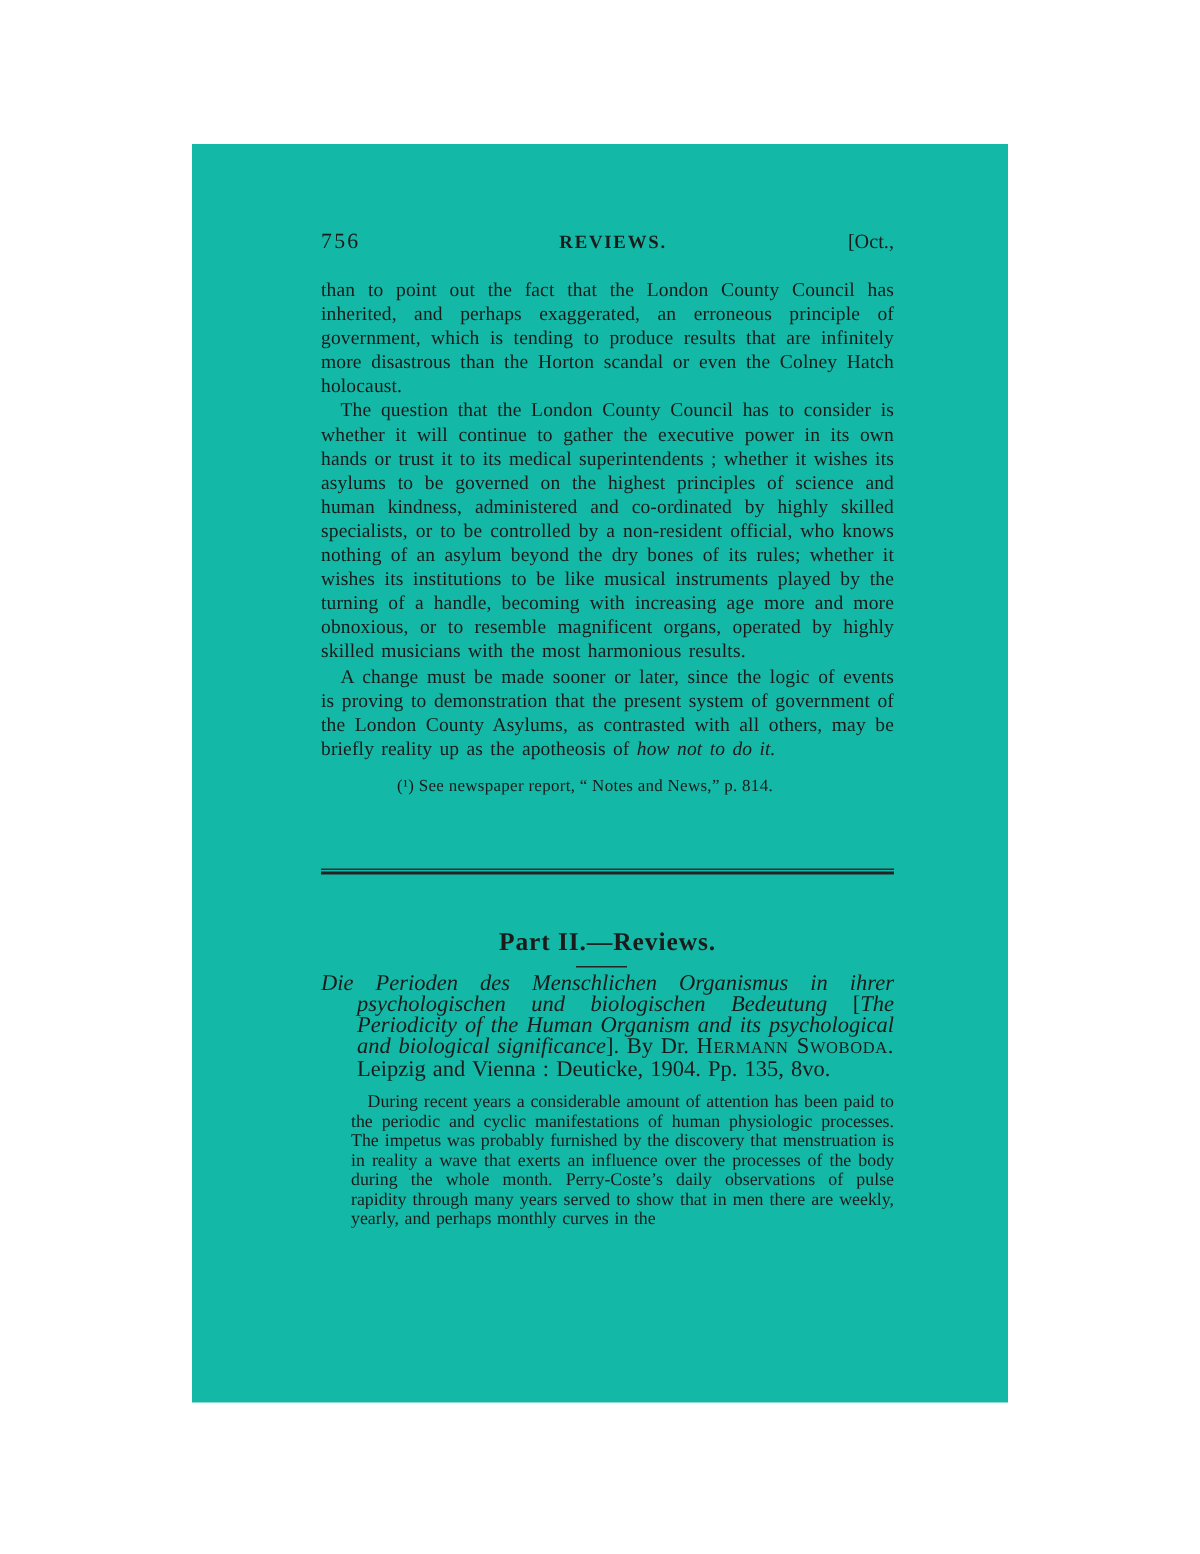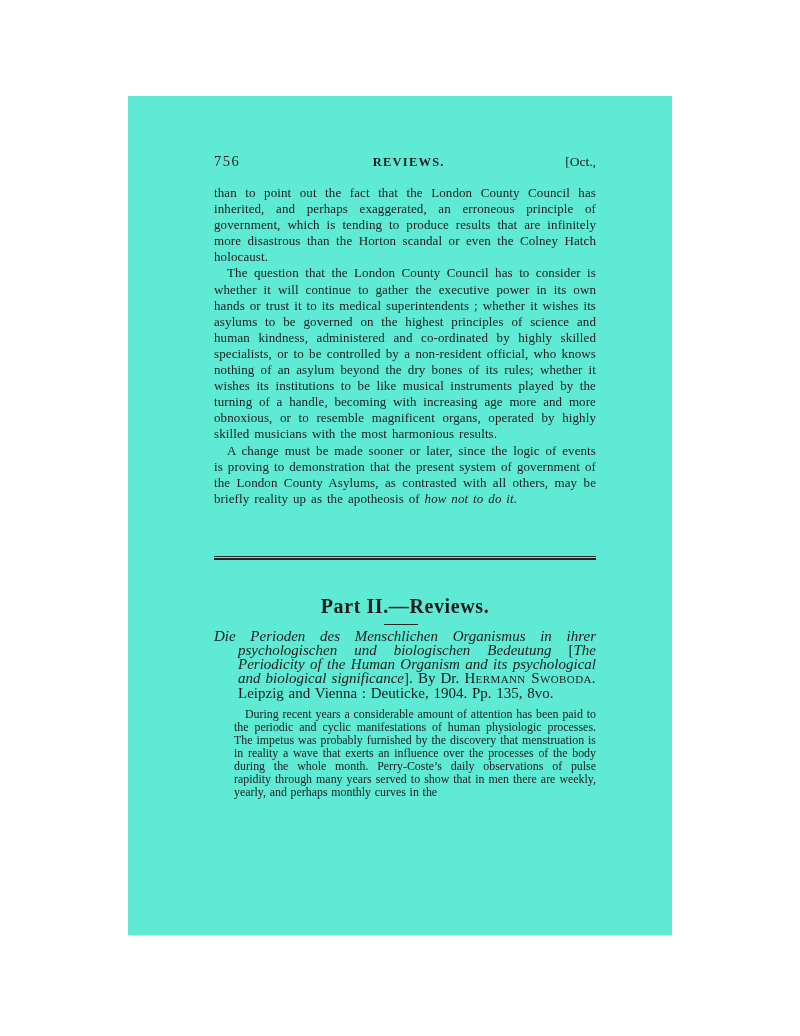--- a/index.html
+++ b/index.html
@@ -15,21 +15,21 @@
     height: 1036px;
     background: #ffffff;
     overflow: hidden;
   }
   .page {
     position: absolute;
     left: 128px;
     top: 96px;
     width: 544px;
     height: 839px;
-    background: #5eead4;
+    background: #14b8a6;
     padding: 57px 76px 0 86px;
   }
   
   .runhead {
     display: flex;
     justify-content: space-between;
     align-items: baseline;
     margin-bottom: 15px;
   }
   .runhead .pageno {
@@ -66,21 +66,21 @@
   
   .double-rule {
     margin-top: 49px;
     height: 4px;
     border-top: 1.5px solid #2e2e2e;
     border-bottom: 2px solid #242424;
   }
   .part-title {
     margin-top: 35px;
     text-align: center;
-    font-size: 20px;
+    font-size: 17px;
     font-weight: bold;
     letter-spacing: 0.6px;
   }
   .title-rule {
     width: 34px;
     height: 0;
     border-bottom: 1.7px solid #262626;
     margin: 6px auto 0 auto;
     transform: translateX(-4px);
   }
@@ -117,20 +117,21 @@
     <div class="runhead">
       <span class="pageno">756</span>
       <span class="title">REVIEWS.</span>
       <span class="issue">[Oct.,</span>
     </div>
 
     <p class="body-par">than to point out the fact that the London County Council has inherited, and perhaps exaggerated, an erroneous principle of government, which is tending to produce results that are infinitely more disastrous than the Horton scandal or even the Colney Hatch holocaust.</p>
     <p class="body-par indent">The question that the London County Council has to consider is whether it will continue to gather the executive power in its own hands or trust it to its medical superintendents ; whether it wishes its asylums to be governed on the highest principles of science and human kindness, administered and co-ordinated by highly skilled specialists, or to be controlled by a non-resident official, who knows nothing of an asylum beyond the dry bones of its rules; whether it wishes its institutions to be like musical instruments played by the turning of a handle, becoming with increasing age more and more obnoxious, or to resemble magnificent organs, operated by highly skilled musicians with the most harmonious results.</p>
     <p class="body-par indent"><span>A change must be made sooner or later, since the logic of events is proving to demonstration that the present system of government of the London County Asylums, as contrasted with all others, may be briefly reality up as the apotheosis of </span><span class="ital">how not to do it.</span></p>
 
+    <div class="footnote">(¹) See newspaper report, “ Notes and News,” p. 814.</div>
 
     <div class="double-rule"></div>
 
     <h2 class="part-title">Part II.—Reviews.</h2>
     <div class="title-rule"></div>
 
     <div class="citation"><span class="ital">Die Perioden des Menschlichen Organismus in ihrer psychologischen und biologischen Bedeutung </span><span>[</span><span class="ital">The Periodicity of the Human Organism and its psychological and biological significance</span><span>].</span><span>  By Dr. </span><span class="smallcaps">Hermann Swoboda.</span><span>  Leipzig and Vienna : Deuticke, 1904.  Pp. 135, 8vo.</span></div>
 
     <p class="review-par indent">During recent years a considerable amount of attention has been paid to the periodic and cyclic manifestations of human physiologic processes.  The impetus was probably furnished by the discovery that menstruation is in reality a wave that exerts an influence over the processes of the body during the whole month.  Perry-Coste’s daily observations of pulse rapidity through many years served to show that in men there are weekly, yearly, and perhaps monthly curves in the</p>
 

